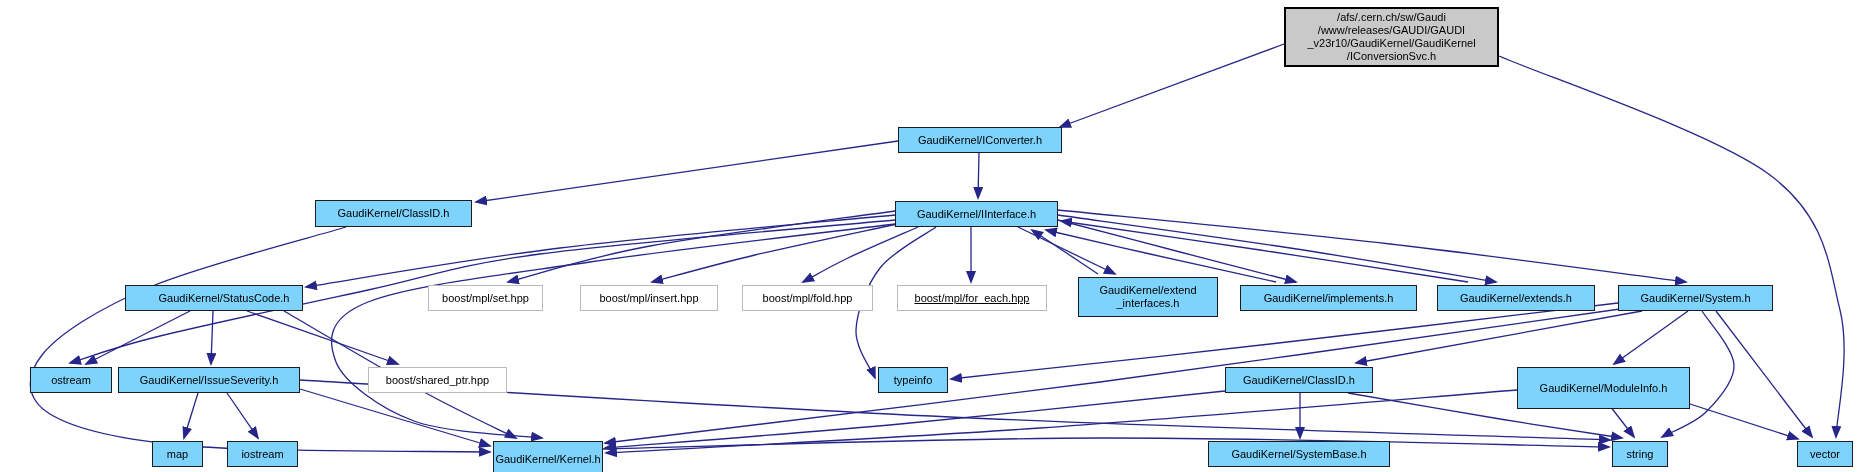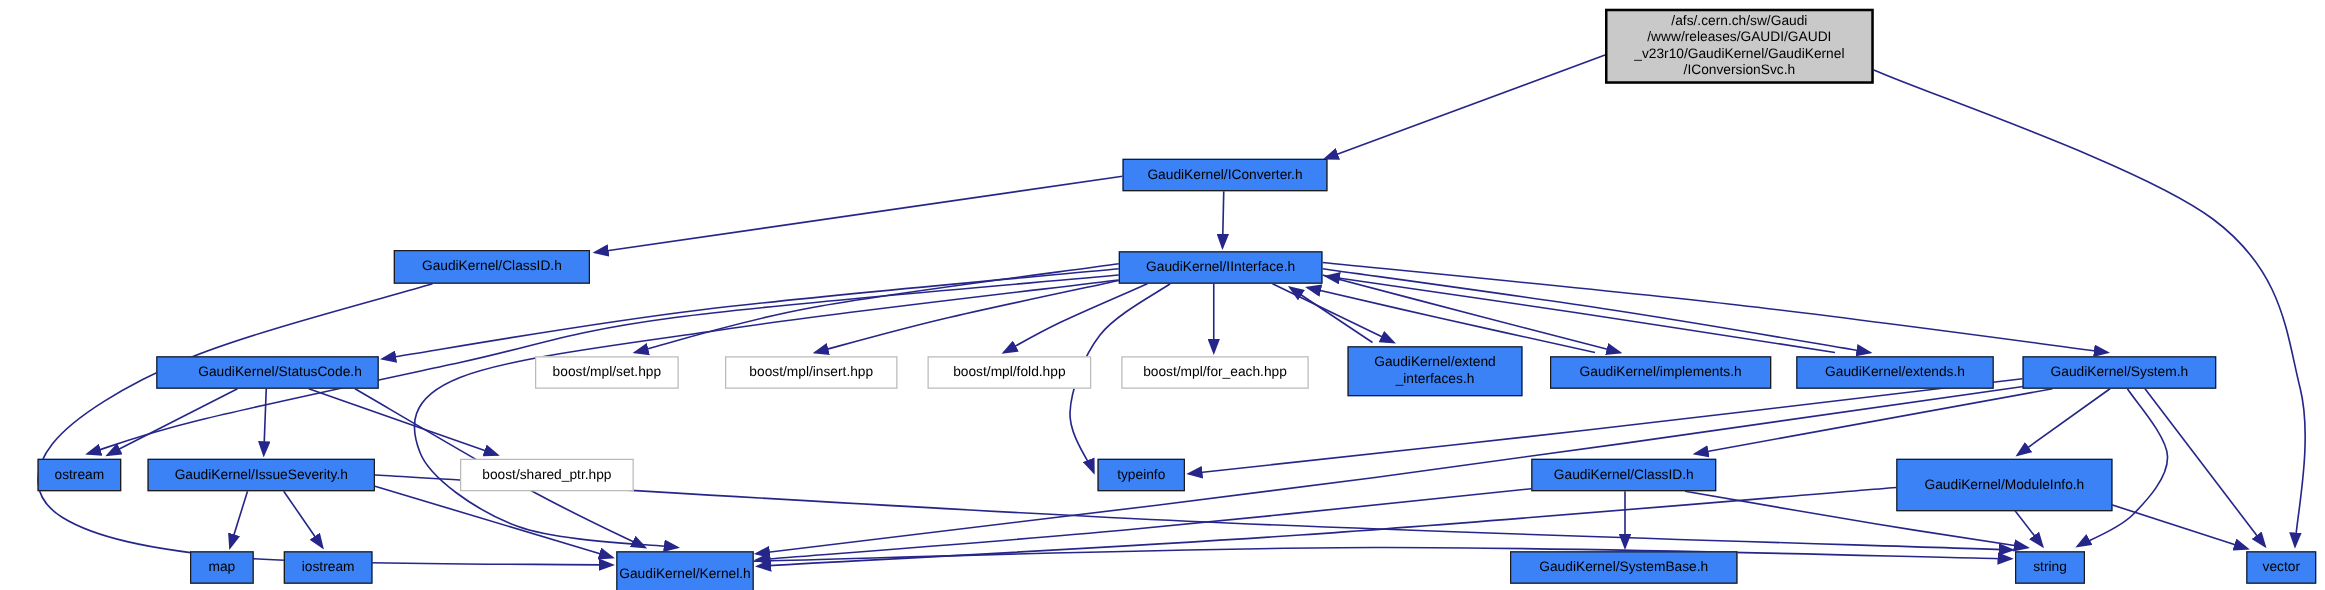--- a/index.html
+++ b/index.html
@@ -3,21 +3,21 @@
 <meta charset="utf-8">
 <style>
   html,body{margin:0;padding:0;background:#ffffff;}
   #graph-root{position:relative;width:1860px;height:472px;background:#ffffff;overflow:hidden;
               font-family:"Liberation Sans","DejaVu Sans",sans-serif;}
   #edges-svg{position:absolute;left:0;top:0;width:1860px;height:472px;}
   .node{position:absolute;display:flex;align-items:center;justify-content:center;
         text-align:center;white-space:pre-line;box-sizing:border-box;
         font-size:11px;line-height:13px;color:#000;cursor:pointer;background:#fff;}
   .style-main{background:#c9c9c9;border:2px solid #000;}
-  .style-normal{background:#3b82f6;border:1px solid #1c1c1c;}
+  .style-normal{background:#7dd3fc;border:1px solid #1c1c1c;}
   .style-external{background:#fff;border:1px solid #bababa;}
 </style>
 </head>
 <body>
 
 <div id="graph-root">
   <svg id="edges-svg" viewBox="0 0 1860 472" xmlns="http://www.w3.org/2000/svg">
     <defs>
       <marker id="arrow" markerUnits="userSpaceOnUse" markerWidth="13" markerHeight="10" refX="11" refY="5" orient="auto">
         <path d="M0,0 L13,5 L0,10 z" fill="#26268a"></path>
@@ -72,27 +72,27 @@
 /www/releases/GAUDI/GAUDI
 _v23r10/GaudiKernel/GaudiKernel
 /IConversionSvc.h</div>
       <div class="node style-normal" style="left: 898px; top: 127px; width: 164px; height: 26px;">GaudiKernel/IConverter.h</div>
       <div class="node style-normal" style="left: 315px; top: 200px; width: 157px; height: 27px;">GaudiKernel/ClassID.h</div>
       <div class="node style-normal" style="left: 895px; top: 201px; width: 163px; height: 26px;">GaudiKernel/IInterface.h</div>
       <div class="node style-normal" style="left: 125px; top: 285px; width: 178px; height: 26px; padding-left: 20px;">GaudiKernel/StatusCode.h</div>
       <div class="node style-external" style="left: 428px; top: 285px; width: 115px; height: 26px;">boost/mpl/set.hpp</div>
       <div class="node style-external" style="left: 580px; top: 285px; width: 138px; height: 26px;">boost/mpl/insert.hpp</div>
       <div class="node style-external" style="left: 742px; top: 285px; width: 131px; height: 26px;">boost/mpl/fold.hpp</div>
-      <div class="node style-external" style="left: 897px; top: 285px; width: 150px; height: 26px;">boost/mpl/for_each.hpp</div>
+      <div class="node style-external" style="left: 897px; top: 285px; width: 150px; height: 26px; text-decoration: underline;">boost/mpl/for_each.hpp</div>
       <div class="node style-normal" style="left: 1078px; top: 277px; width: 140px; height: 40px;">GaudiKernel/extend
 _interfaces.h</div>
       <div class="node style-normal" style="left: 1240px; top: 285px; width: 177px; height: 26px;">GaudiKernel/implements.h</div>
       <div class="node style-normal" style="left: 1437px; top: 285px; width: 158px; height: 26px;">GaudiKernel/extends.h</div>
       <div class="node style-normal" style="left: 1618px; top: 285px; width: 155px; height: 26px;">GaudiKernel/System.h</div>
-      <div class="node style-normal" style="left: 30px; top: 367px; width: 67px; height: 26px;">ostream</div>
+      <div class="node style-normal" style="left: 30px; top: 367px; width: 82px; height: 26px;">ostream</div>
       <div class="node style-normal" style="left: 118px; top: 367px; width: 182px; height: 26px;">GaudiKernel/IssueSeverity.h</div>
       <div class="node style-external" style="left: 368px; top: 367px; width: 139px; height: 26px;">boost/shared_ptr.hpp</div>
       <div class="node style-normal" style="left: 878px; top: 367px; width: 70px; height: 26px;">typeinfo</div>
       <div class="node style-normal" style="left: 1225px; top: 367px; width: 148px; height: 26px;">GaudiKernel/ClassID.h</div>
       <div class="node style-normal" style="left: 1517px; top: 367px; width: 173px; height: 42px;">GaudiKernel/ModuleInfo.h</div>
       <div class="node style-normal" style="left: 152px; top: 441px; width: 51px; height: 26px;">map</div>
       <div class="node style-normal" style="left: 227px; top: 441px; width: 71px; height: 26px;">iostream</div>
       <div class="node style-normal" style="left: 493px; top: 441px; width: 110px; height: 36px;">GaudiKernel/Kernel.h</div>
       <div class="node style-normal" style="left: 1208px; top: 441px; width: 182px; height: 26px;">GaudiKernel/SystemBase.h</div>
       <div class="node style-normal" style="left: 1612px; top: 441px; width: 56px; height: 26px;">string</div>

